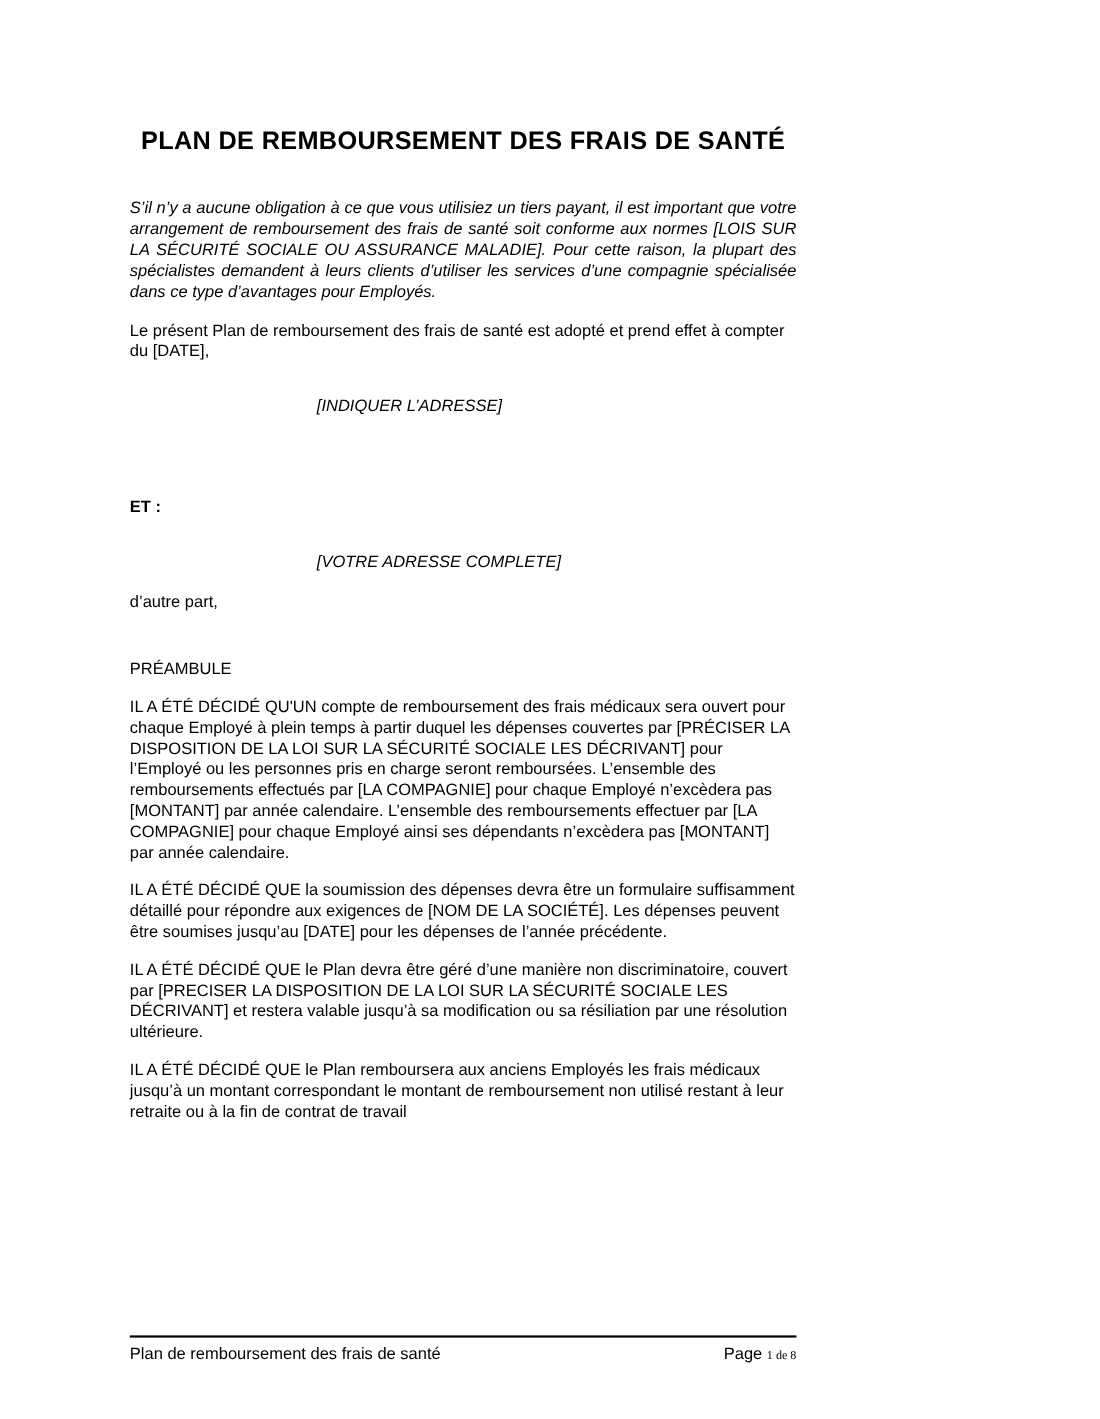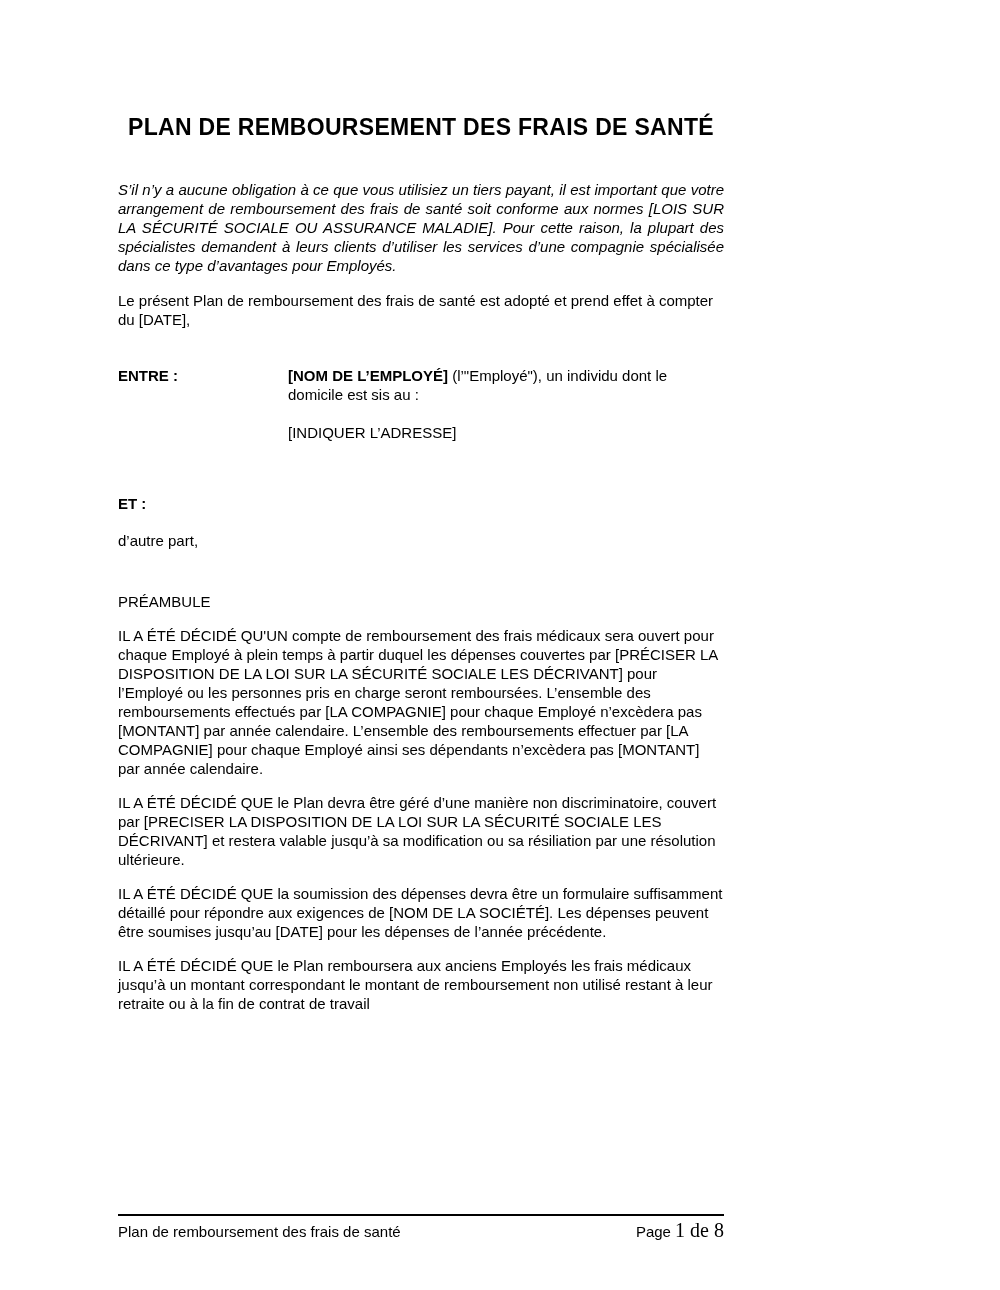--- a/index.html
+++ b/index.html
@@ -43,24 +43,25 @@
   }
   .party-label {
     flex: none;
     width: 170px;
     font-weight: bold;
   }
   .party-text { flex: 1; }
   .party-text.justify { text-align: justify; }
   .party-name { font-weight: bold; }
   .party-address {
-    margin-top: 19px;
+    margin-top: 31px;
     margin-left: 170px;
+    font-style: italic;
   }
-  .et-row { margin-top: 52px; }
+  .et-row { margin-top: 72px; }
   .closing {
     margin-top: 18px;
   }
   .preambule-heading {
     margin-top: 42px;
     font-weight: normal;
   }
   .clause { margin-top: 4px; }
   .clause.first { margin-top: 22px; }
   .footer {
@@ -71,54 +72,51 @@
     border-top: 2px solid #000000;
     padding-top: 5px;
     display: flex;
     justify-content: space-between;
     align-items: baseline;
     font-size: 15px;
     line-height: 19px;
   }
   .page-number-serif {
     font-family: "Liberation Serif", serif;
-    font-size: 20px;
+    font-size: 11px;
   }
 </style>
 </head>
 <body>
 
 <div class="page">
   <div class="content">
 
     <h1 class="doc-title">PLAN DE REMBOURSEMENT DES FRAIS DE SANTÉ</h1>
 
     <p class="intro">S’il n’y a aucune obligation à ce que vous utilisiez un tiers payant, il est important que votre arrangement de remboursement des frais de santé soit conforme aux normes [LOIS SUR LA SÉCURITÉ SOCIALE OU ASSURANCE MALADIE]. Pour cette raison, la plupart des spécialistes demandent à leurs clients d’utiliser les services d’une compagnie spécialisée dans ce type d’avantages pour Employés.</p>
 
     <p class="effective">Le présent Plan de remboursement des frais de santé est adopté et prend effet à compter du [DATE],</p>
 
-    <div class="party-row">
-      <div class="party-label">ENTRE :</div>
-      <div class="party-text"><span class="party-name">[NOM DE L’EMPLOYÉ]</span><span> (l’"Employé"), un individu dont le domicile est sis au :</span></div>
-    </div>
 
     <p class="party-address">[INDIQUER L’ADRESSE]</p>
 
     <div class="party-row et-row">
       <div class="party-label">ET :</div>
     </div>
 
+    <p class="party-address">[VOTRE ADRESSE COMPLETE]</p>
 
     <p class="closing">d’autre part,</p>
 
     <p class="preambule-heading">PRÉAMBULE</p>
 
     <p class="clause">IL A ÉTÉ DÉCIDÉ QU'UN compte de remboursement des frais médicaux sera ouvert pour chaque Employé à plein temps à partir duquel les dépenses couvertes par [PRÉCISER LA DISPOSITION DE LA LOI SUR LA SÉCURITÉ SOCIALE LES DÉCRIVANT] pour l’Employé ou les personnes pris en charge seront remboursées. L’ensemble des remboursements effectués par [LA COMPAGNIE] pour chaque Employé n’excèdera pas [MONTANT] par année calendaire. L’ensemble des remboursements effectuer par [LA COMPAGNIE] pour chaque Employé ainsi ses dépendants n’excèdera pas [MONTANT] par année calendaire.</p>
+    <p class="clause">IL A ÉTÉ DÉCIDÉ QUE la soumission des dépenses devra être un formulaire suffisamment détaillé pour répondre aux exigences de [NOM DE LA SOCIÉTÉ]. Les dépenses peuvent être soumises jusqu’au [DATE] pour les dépenses de l’année précédente.</p>
     <p class="clause">IL A ÉTÉ DÉCIDÉ QUE le Plan devra être géré d’une manière non discriminatoire, couvert par [PRECISER LA DISPOSITION DE LA LOI SUR LA SÉCURITÉ SOCIALE LES DÉCRIVANT] et restera valable jusqu’à sa modification ou sa résiliation par une résolution ultérieure.</p>
-    <p class="clause">IL A ÉTÉ DÉCIDÉ QUE la soumission des dépenses devra être un formulaire suffisamment détaillé pour répondre aux exigences de [NOM DE LA SOCIÉTÉ]. Les dépenses peuvent être soumises jusqu’au [DATE] pour les dépenses de l’année précédente.</p>
     <p class="clause">IL A ÉTÉ DÉCIDÉ QUE le Plan remboursera aux anciens Employés les frais médicaux jusqu’à un montant correspondant le montant de remboursement non utilisé restant à leur retraite ou à la fin de contrat de travail</p>
 
   </div>
 
   <div class="footer">
     <span>Plan de remboursement des frais de santé</span>
     <span><span>Page </span><span class="page-number-serif">1 de 8</span></span>
   </div>
 </div>
 

